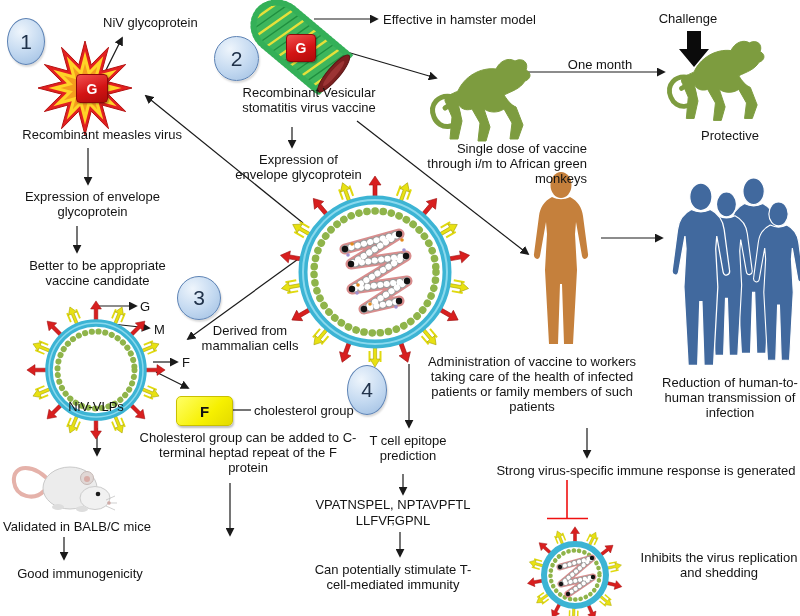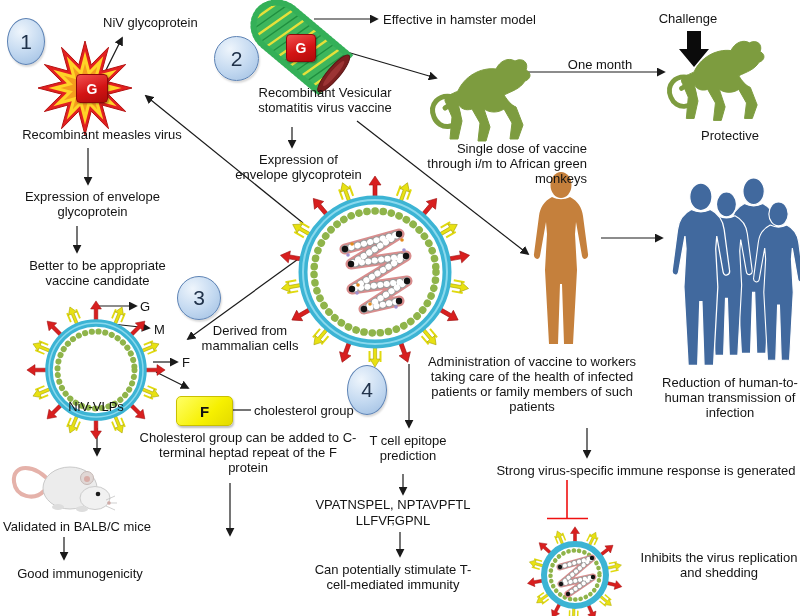--- a/index.html
+++ b/index.html
@@ -245,26 +245,26 @@
     </div>
 <div class="circle" style="left:347px;top:365px;width:38px;height:48px;">
       <span>4</span>
     </div>
 
 <div class="gbox" style="left:76px;top:74px;width:30px;height:27px;">G</div>
 <div class="gbox" style="left:286px;top:34px;width:28px;height:26px;">G</div>
 <div class="fbox" style="left:176px;top:396px;width:55px;height:28px;">F</div>
 
 <div class="t nowrap" style="left:103px;top:15px;">NiV glycoprotein</div>
-<div class="t" style="left:22px;top:127px;width:160px;">Recombinant measles virus</div>
+<div class="t" style="left:22px;top:127px;width:160px;text-align:right;">Recombinant measles virus</div>
 <div class="t" style="left:20px;top:189px;width:145px;">Expression of envelope glycoprotein</div>
 <div class="t" style="left:15px;top:258px;width:165px;">Better to be appropriate vaccine candidate</div>
 
 <div class="t nowrap" style="left:383px;top:12px;">Effective in hamster model</div>
-<div class="t" style="left:248px;top:85px;width:154px;">Recombinant Vesicular stomatitis virus vaccine</div>
+<div class="t" style="left:232px;top:85px;width:154px;">Recombinant Vesicular stomatitis virus vaccine</div>
 <div class="t" style="left:231px;top:152px;width:135px;">Expression of envelope glycoprotein</div>
 <div class="t" style="left:417px;top:141px;width:170px;text-align:right;">Single dose of vaccine through i/m to African green monkeys</div>
 <div class="t" style="left:555px;top:57px;width:90px;">One month</div>
 <div class="t" style="left:648px;top:11px;width:80px;">Challenge</div>
 <div class="t" style="left:686px;top:128px;width:88px;">Protective</div>
 
 <div class="t vlp-label" style="left:57px;top:363px;width:78px;margin-top:36px;">NiV-VLPs</div>
 <div class="t nowrap" style="left:140px;top:299px;">G</div>
 <div class="t nowrap" style="left:154px;top:322px;">M</div>
 <div class="t nowrap" style="left:182px;top:355px;">F</div>

